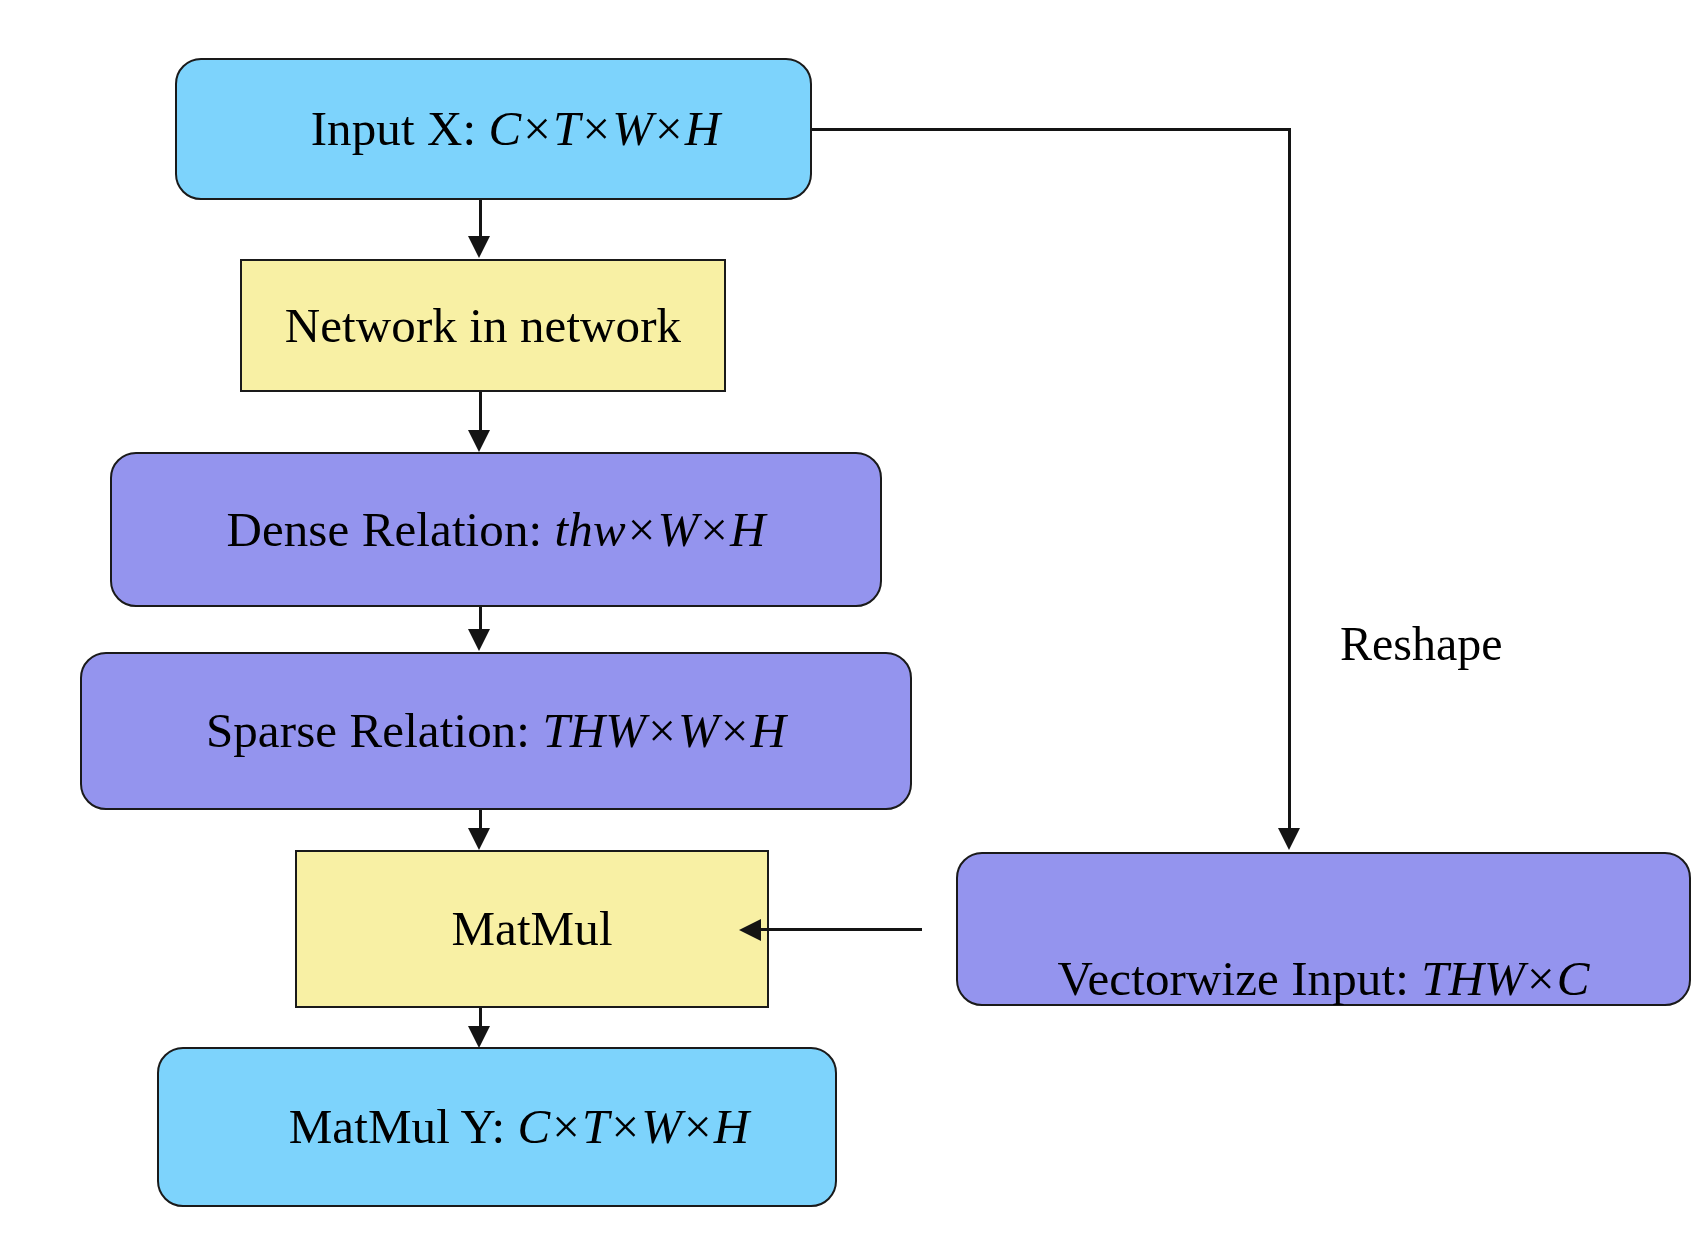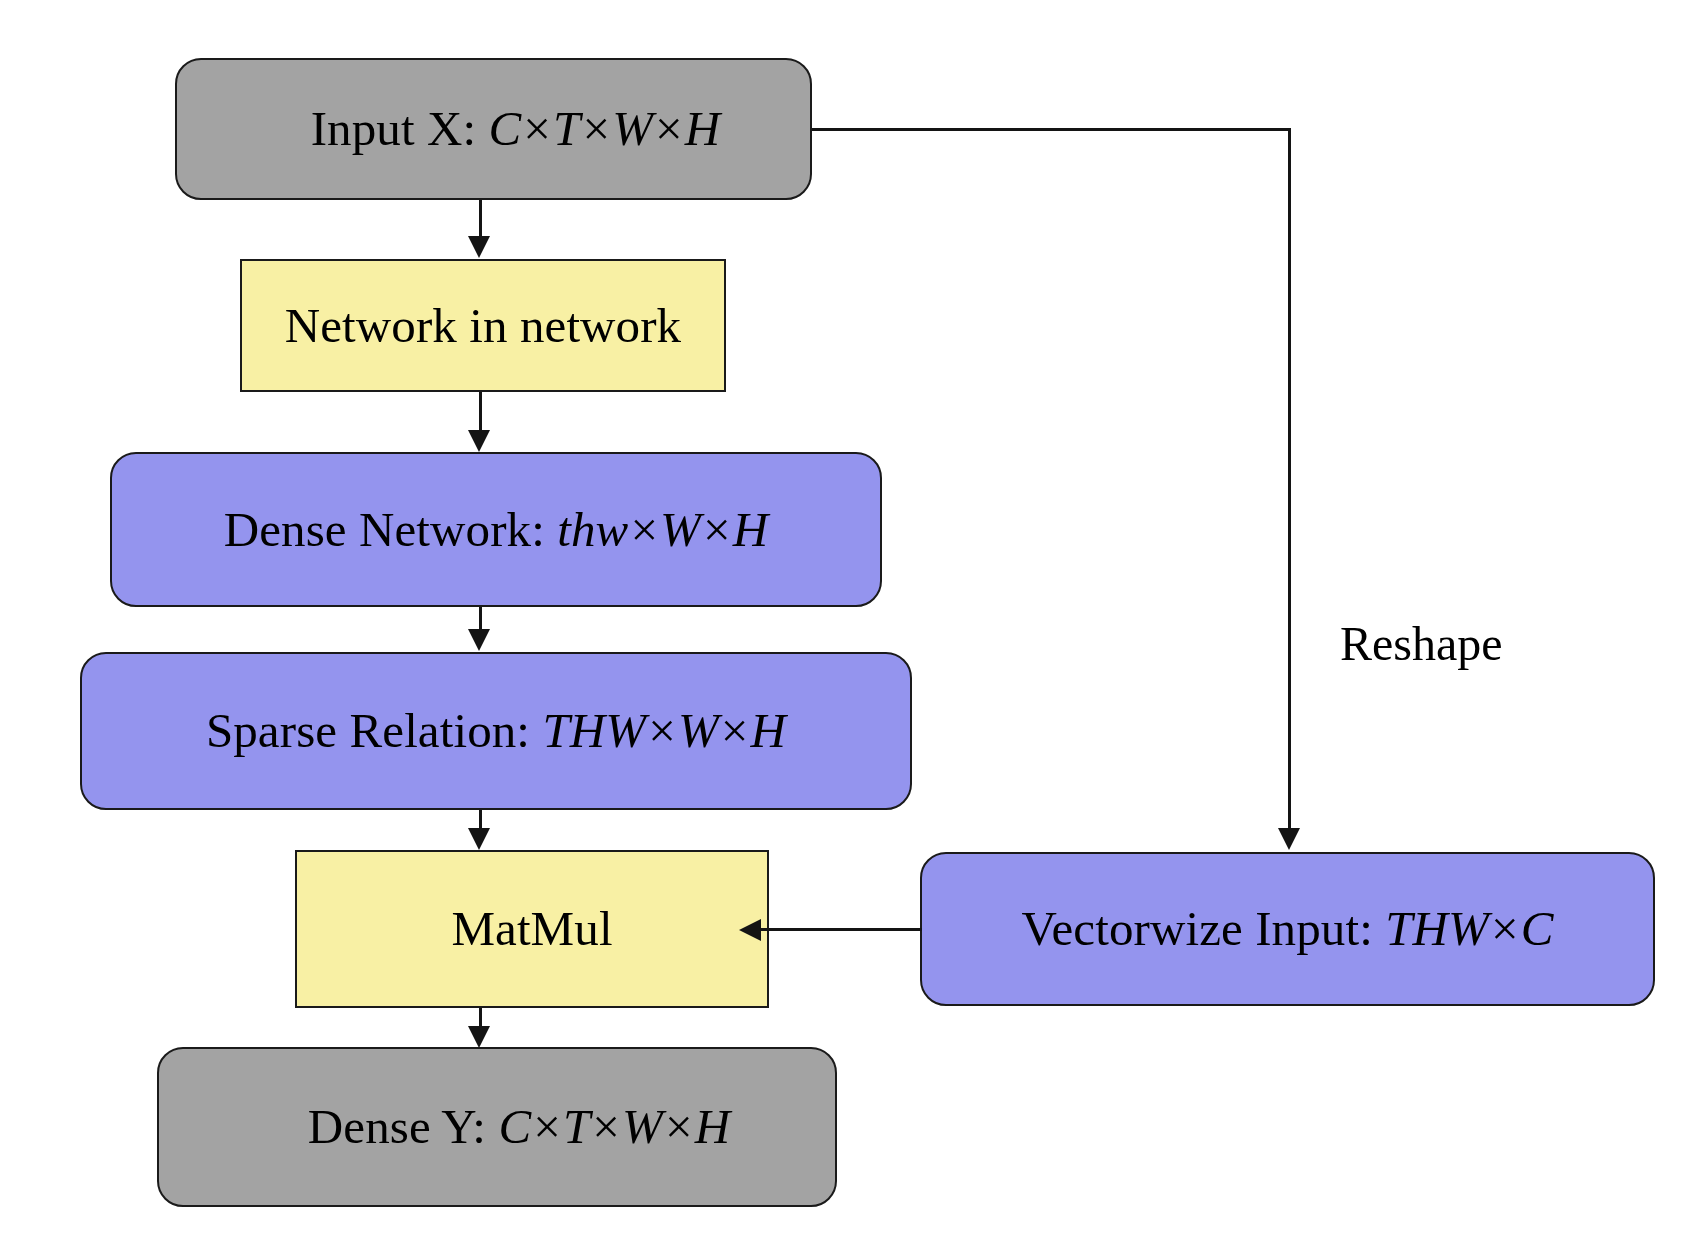--- a/index.html
+++ b/index.html
@@ -28,21 +28,21 @@
     white-space: nowrap;
   }
   .node .txt {
     display: inline-block;
     font-size: 49px;
     letter-spacing: 0.1px;
   }
   .node.rounded { border-radius: 26px; }
   .node.sharp   { border-radius: 0; }
 
-  .fill-pink   { background: #a3a3a3; padding-left: 44px; }
+  .fill-pink   { background: #7dd3fc; padding-left: 44px; }
   .fill-yellow { background: #f8f0a4; }
   .fill-blue   { background: #9494ee; }
 
   
   .mi {
     font-style: italic;
     font-family: "Liberation Serif", "DejaVu Serif", serif;
   }
   .times { font-style: normal; padding: 0 2px; }
 
@@ -86,36 +86,36 @@
 
   <div class="node rounded fill-pink" style="left:175px; top:58px; width:637px; height:142px;">
     <span class="txt"><span>Input X:</span><span class="mi">&nbsp;<span>C</span></span><span class="times">×</span><span class="mi"><span>T</span></span><span class="times">×</span><span class="mi"><span>W</span></span><span class="times">×</span><span class="mi"><span>H</span></span></span>
   </div>
 
   <div class="node sharp fill-yellow" style="left:240px; top:259px; width:486px; height:133px;">
     <span class="txt">Network in network</span>
   </div>
 
   <div class="node rounded fill-blue" style="left:110px; top:452px; width:772px; height:155px;">
-    <span class="txt"><span>Dense Network:</span><span class="mi">&nbsp;<span>thw</span></span><span class="times">×</span><span class="mi"><span>W</span></span><span class="times">×</span><span class="mi"><span>H</span></span></span>
+    <span class="txt"><span>Dense Relation:</span><span class="mi">&nbsp;<span>thw</span></span><span class="times">×</span><span class="mi"><span>W</span></span><span class="times">×</span><span class="mi"><span>H</span></span></span>
   </div>
 
   <div class="node rounded fill-blue" style="left:80px; top:652px; width:832px; height:158px;">
     <span class="txt"><span>Sparse Relation:</span><span class="mi">&nbsp;<span>THW</span></span><span class="times">×</span><span class="mi"><span>W</span></span><span class="times">×</span><span class="mi"><span>H</span></span></span>
   </div>
 
   <div class="node sharp fill-yellow" style="left:263px; top:850px; width:474px; height:158px;margin-left:32px;">
     <span class="txt">MatMul</span>
   </div>
 
   <div class="node rounded fill-pink" style="left:157px; top:1047px; width:680px; height:160px;">
-    <span class="txt"><span>Dense Y:</span><span class="mi">&nbsp;<span>C</span></span><span class="times">×</span><span class="mi"><span>T</span></span><span class="times">×</span><span class="mi"><span>W</span></span><span class="times">×</span><span class="mi"><span>H</span></span></span>
+    <span class="txt"><span>MatMul Y:</span><span class="mi">&nbsp;<span>C</span></span><span class="times">×</span><span class="mi"><span>T</span></span><span class="times">×</span><span class="mi"><span>W</span></span><span class="times">×</span><span class="mi"><span>H</span></span></span>
   </div>
 
-  <div class="node rounded fill-blue" style="left:920px; top:852px; width:735px; height:154px;">
+  <div class="node rounded fill-blue" style="left:956px; top:852px; width:735px; height:154px;align-items:flex-end;">
     <span class="txt"><span>Vectorwize Input:</span><span class="mi">&nbsp;<span>THW</span></span><span class="times">×</span><span class="mi"><span>C</span></span></span>
   </div>
 
   <div class="edge v" style="left:479px; top:200px; height:38px;"></div>
   <div class="arrowhead down" style="left:468px; top:236px;"></div>
 
   <div class="edge v" style="left:479px; top:392px; height:38px;"></div>
   <div class="arrowhead down" style="left:468px; top:430px;"></div>
 
   <div class="edge v" style="left:479px; top:607px; height:24px;"></div>

